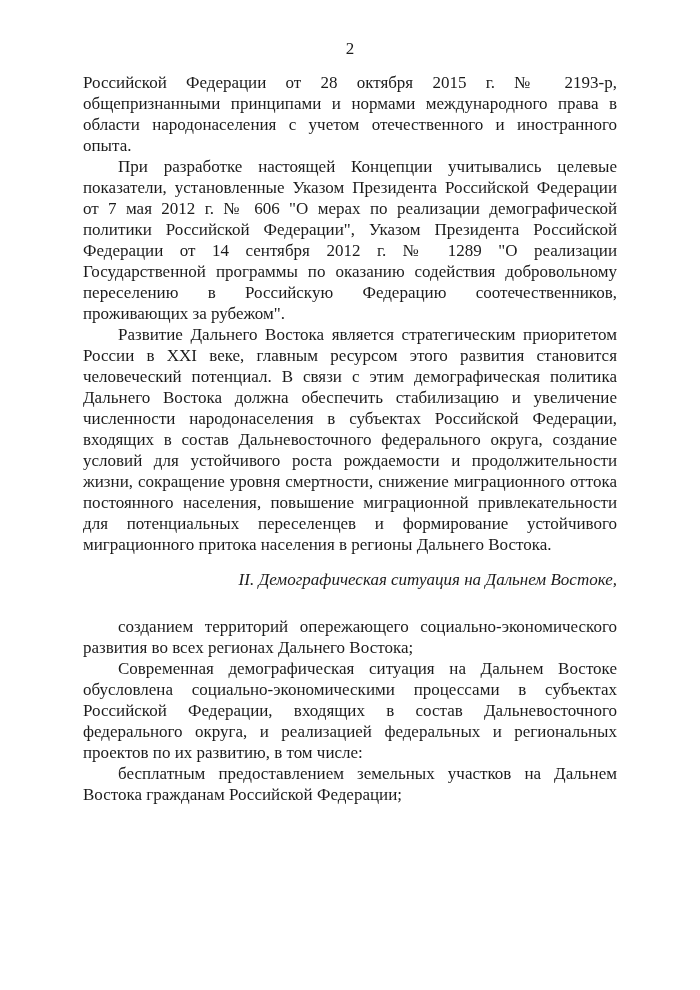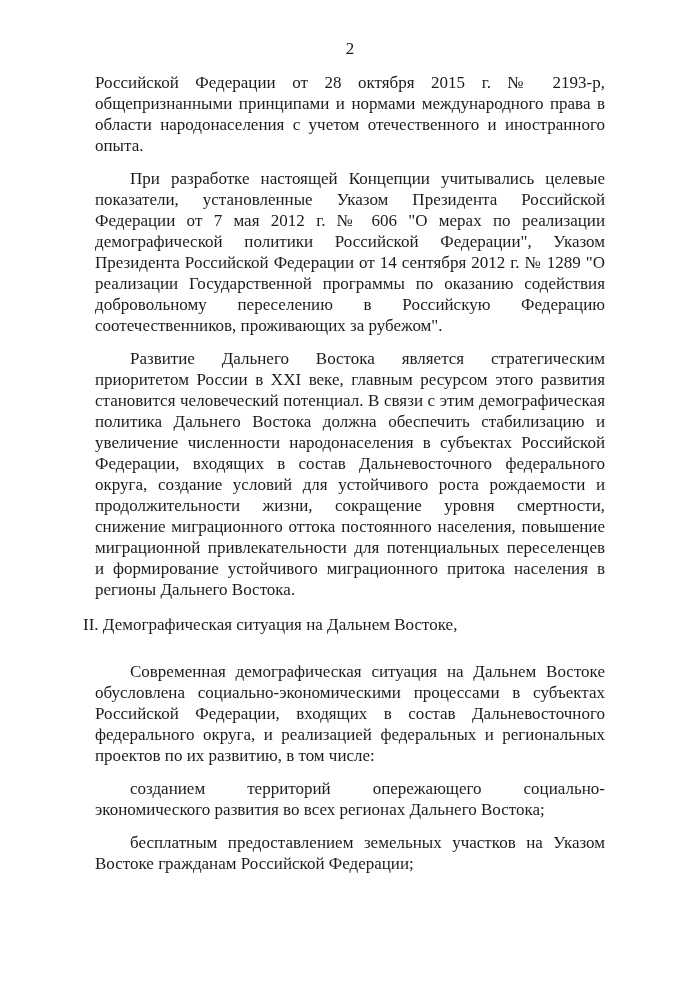--- a/index.html
+++ b/index.html
@@ -21,56 +21,57 @@
     padding: 38px 83px 0 83px;
     overflow: hidden;
   }
   .page-number {
     text-align: center;
     font-size: 17px;
     line-height: 21px;
     margin: 0 0 13px 0;
   }
   .para {
-    margin: 12px;
+    margin: 0;
     font-size: 17px;
     line-height: 21px;
     text-align: justify;
     text-indent: 35px;
     hyphens: none;
   }
   .para.continuation {
     text-indent: 0;
   }
   .section-heading {
     margin: 14px 0 26px 0;
     font-size: 17px;
     line-height: 21px;
     font-weight: normal;
-    text-align: left;
+    text-align: right;
+    font-style: italic;
   }
 </style>
 </head>
 <body>
 
 <div class="page">
 
   <div class="page-number">2</div>
 
   <p class="para continuation">Российской Федерации от 28 октября 2015 г. № 2193-р, общепризнанными принципами и нормами международного права в области народонаселения с учетом отечественного и иностранного опыта.</p>
 
   <p class="para">При разработке настоящей Концепции учитывались целевые показатели, установленные Указом Президента Российской Федерации от 7 мая 2012 г. № 606 "О мерах по реализации демографической политики Российской Федерации", Указом Президента Российской Федерации от 14 сентября 2012 г. № 1289 "О реализации Государственной программы по оказанию содействия добровольному переселению в Российскую Федерацию соотечественников, проживающих за рубежом".</p>
 
   <p class="para">Развитие Дальнего Востока является стратегическим приоритетом России в XXI веке, главным ресурсом этого развития становится человеческий потенциал. В связи с этим демографическая политика Дальнего Востока должна обеспечить стабилизацию и увеличение численности народонаселения в субъектах Российской Федерации, входящих в состав Дальневосточного федерального округа, создание условий для устойчивого роста рождаемости и продолжительности жизни, сокращение уровня смертности, снижение миграционного оттока постоянного населения, повышение миграционной привлекательности для потенциальных переселенцев и формирование устойчивого миграционного притока населения в регионы Дальнего Востока.</p>
 
   <h2 class="section-heading">
     <span>II. Демографическая ситуация на Дальнем Востоке,</span><br>
   </h2>
 
+  <p class="para">созданием территорий опережающего социально-экономического развития во всех регионах Дальнего Востока;</p>
+
   <p class="para">Современная демографическая ситуация на Дальнем Востоке обусловлена социально-экономическими процессами в субъектах Российской Федерации, входящих в состав Дальневосточного федерального округа, и реализацией федеральных и региональных проектов по их развитию, в том числе:</p>
-
-  <p class="para">созданием территорий опережающего социально-экономического развития во всех регионах Дальнего Востока;</p>
 
 
 
-  <p class="para">бесплатным предоставлением земельных участков на Указом Востоке гражданам Российской Федерации;</p>
+  <p class="para">бесплатным предоставлением земельных участков на Дальнем Востока гражданам Российской Федерации;</p>
 
 </div>
 
 </body></html>

